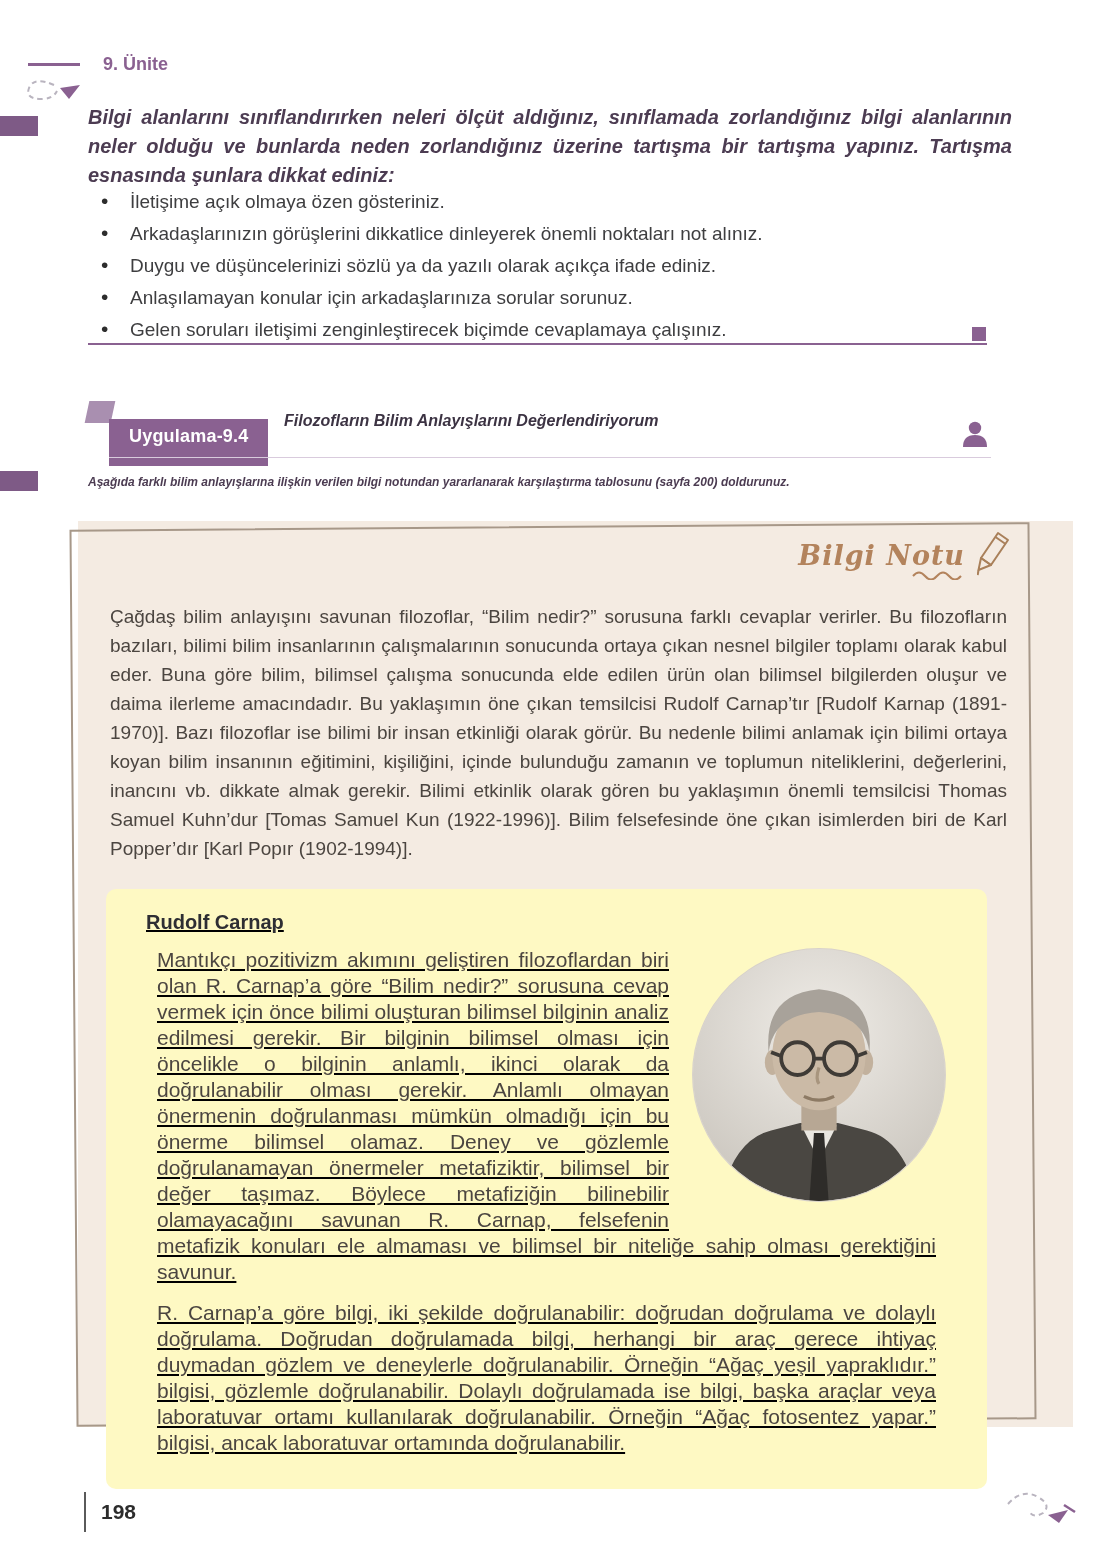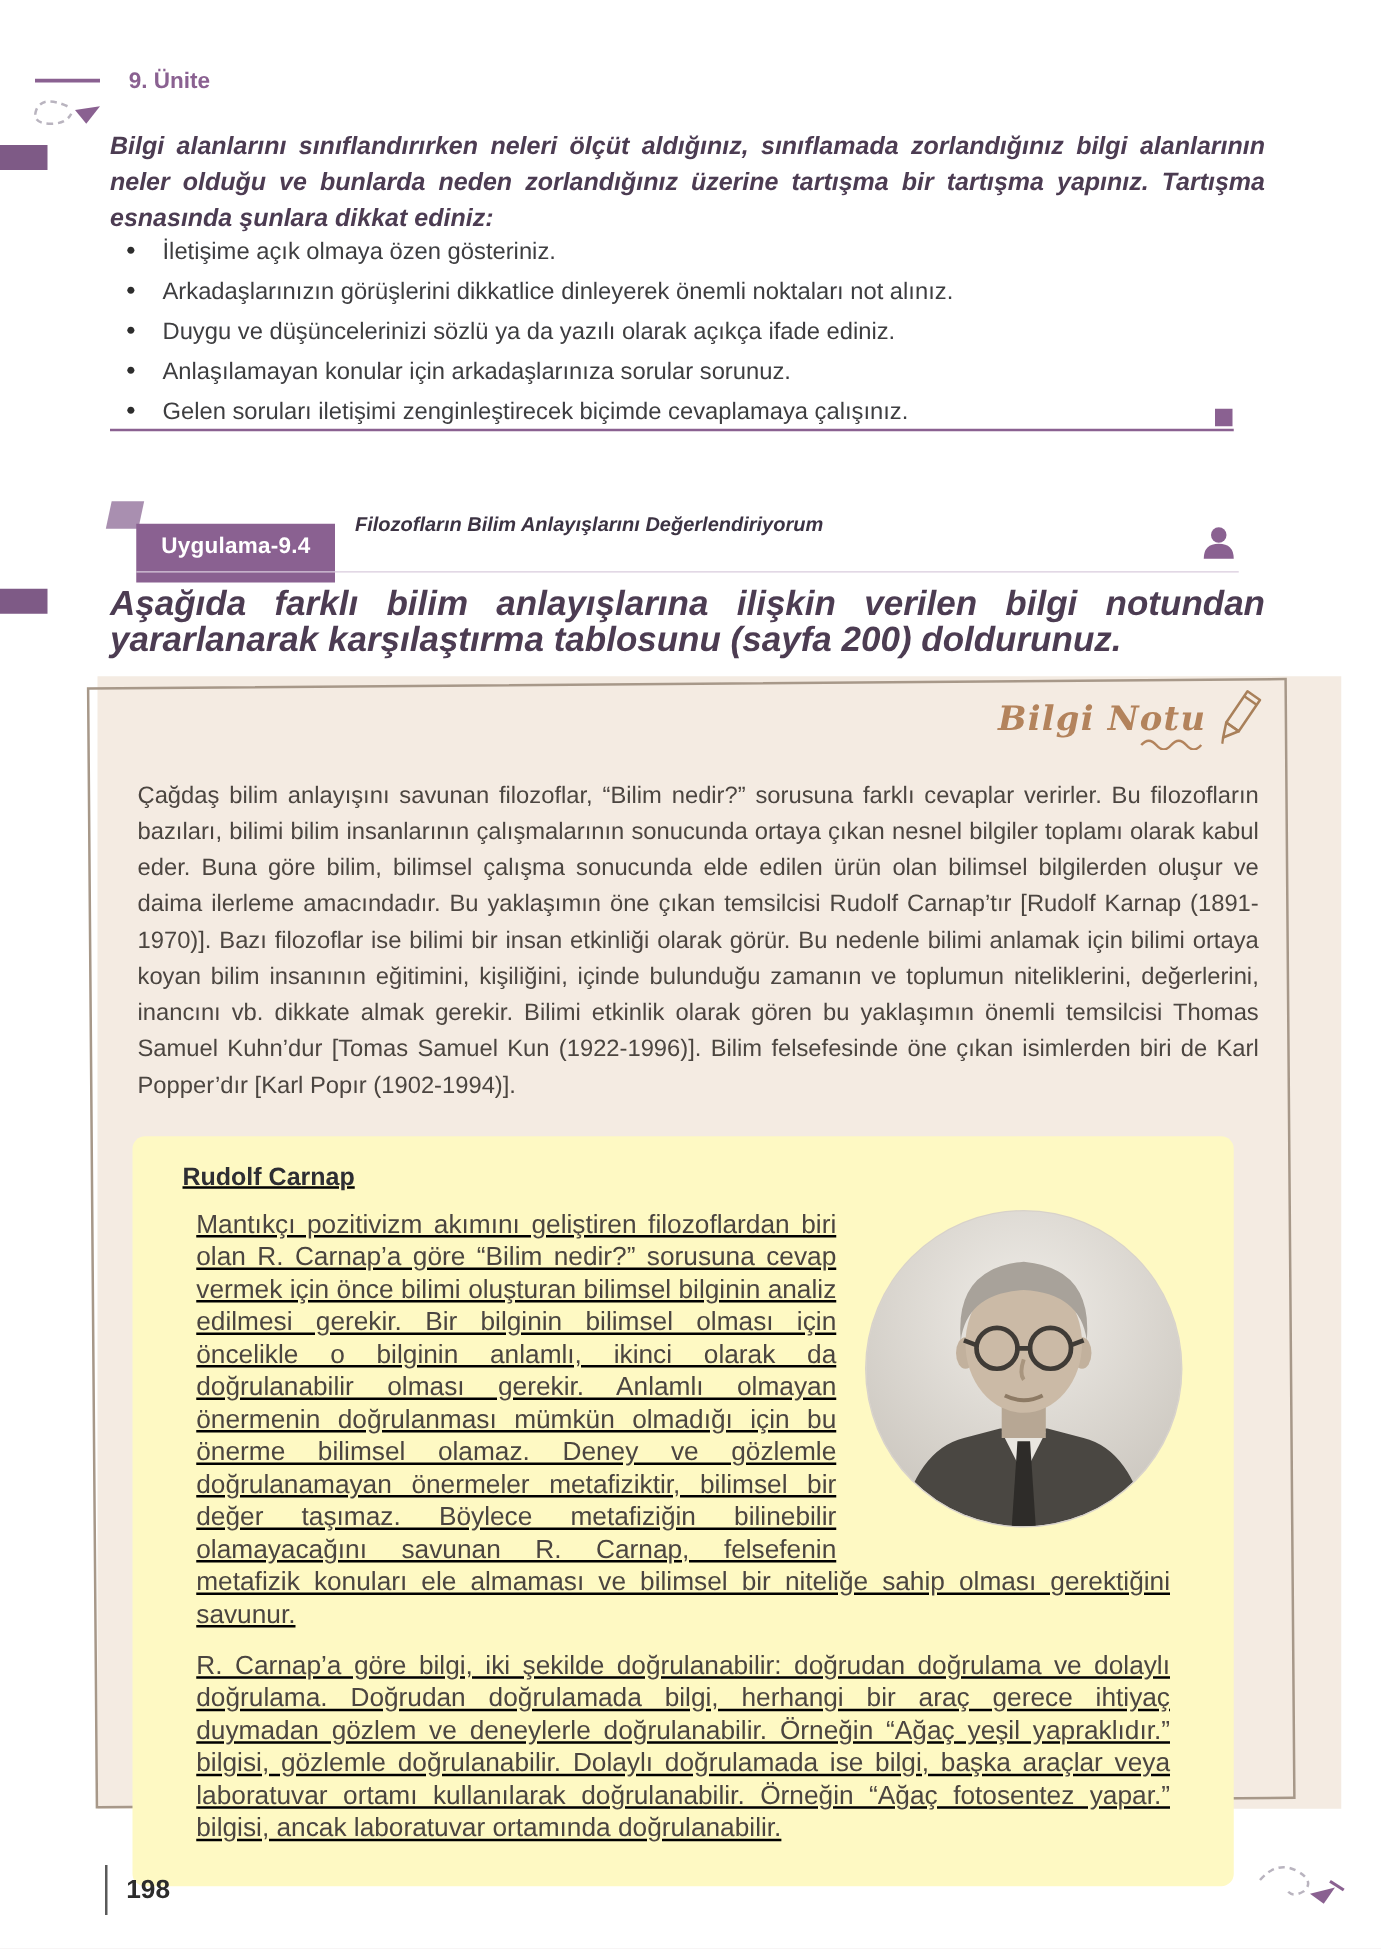--- a/index.html
+++ b/index.html
@@ -55,27 +55,27 @@
   }
   .activity-title{
     position:absolute;left:284px;top:412px;margin:0;
     font-size:16px;font-weight:bold;font-style:italic;color:#3c3343;
   }
   .person-icon{position:absolute;left:960px;top:419px;}
   .activity-underline{position:absolute;left:109px;top:457px;width:882px;height:1px;background:#d9cbdd;}
 
   .instruction{
     position:absolute;left:88px;top:468px;width:924px;margin:0;
-    font-size:28px;font-weight:bold;font-style:italic;color:var(--plum-text);
+    font-size:12px;font-weight:bold;font-style:italic;color:var(--plum-text);
     line-height:29px;text-align:justify;
   }
 
   
   .note-box{
-    position:absolute;left:78px;top:541px;width:995px;height:906px;
+    position:absolute;left:78px;top:521px;width:995px;height:906px;
     background:var(--note-bg);
   }
   .note-border{
     position:absolute;left:-5px;top:5px;width:960px;height:897px;
     border:2px solid #a79889;transform:rotate(-0.45deg);pointer-events:none;
   }
   .note-label-wrap{position:absolute;top:13px;right:62px;display:flex;align-items:flex-start;gap:12px;}
   .note-label-block{position:relative;padding-top:6px;}
   .note-label{
     font-family:"DejaVu Serif",serif;font-style:italic;font-weight:bold;

